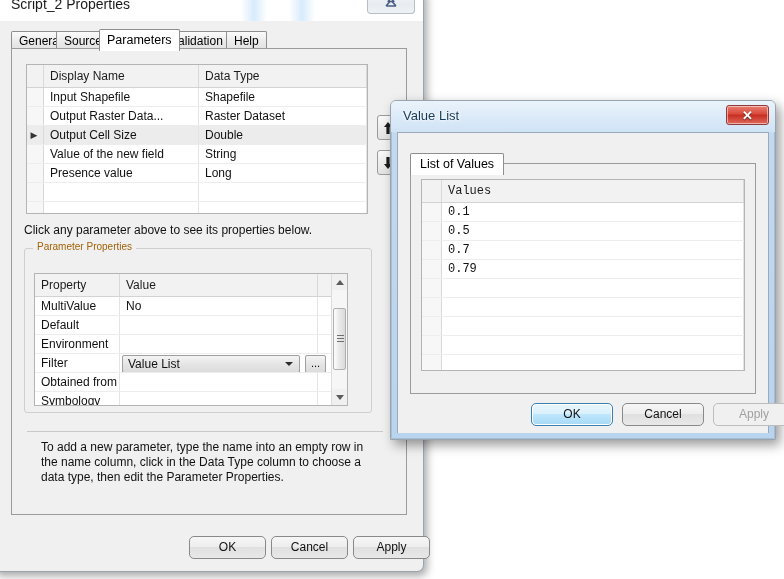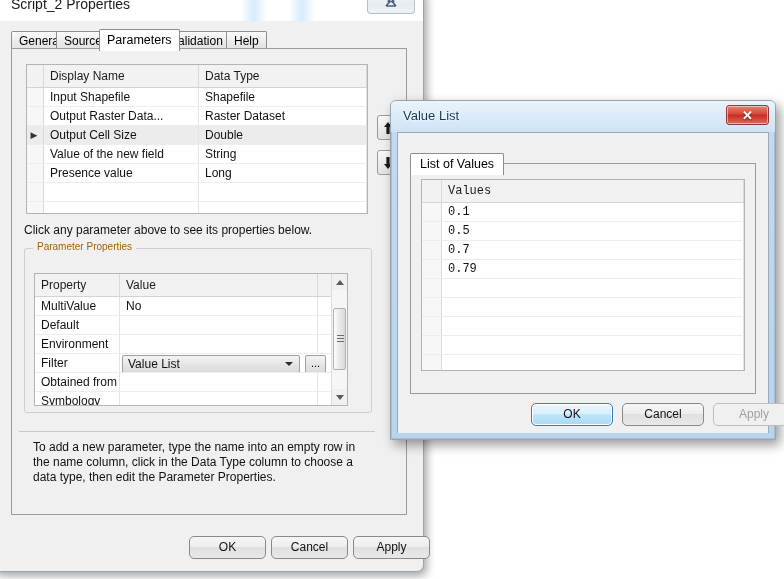--- a/index.html
+++ b/index.html
@@ -178,21 +178,21 @@
     border:1px solid #b0b0b0;border-radius:2px;
     background:linear-gradient(to right,#fdfdfd,#eaeaea 45%,#dadada);
   }
   .vscroll .grip{
     position:absolute;left:3px;top:50%;margin-top:-4px;width:7px;height:8px;
     background:repeating-linear-gradient(to bottom,#6e6e6e 0 1px,transparent 1px 3px);
   }
 
   
   .descbox{
-    position:absolute;left:26px;top:440px;width:356px;height:84px;
+    position:absolute;left:34px;top:440px;width:356px;height:84px;
     box-sizing:border-box;
     border-top:1px solid #c9c9c9;
     padding:8px 14px;
     font-size:12px;line-height:15px;color:#111;
     background:#f0f0f0;
   }
   .descbox-inner{position:absolute;left:18px;top:440px;width:396px;height:84px;
     box-sizing:border-box;border:1px solid #9b9b9b;border-top:none;pointer-events:none;}
 
   

